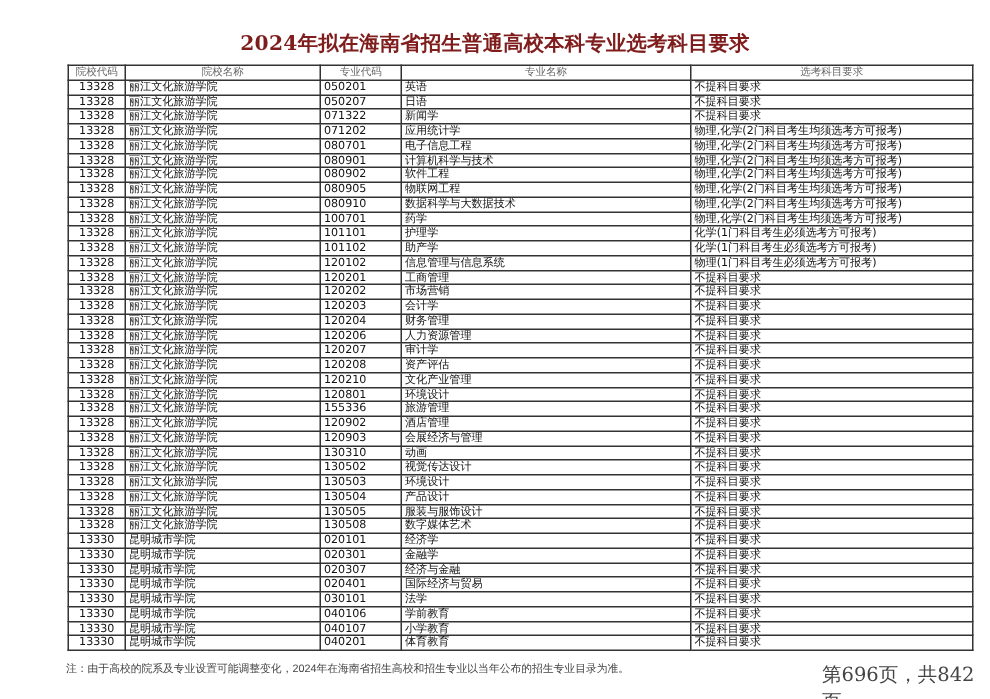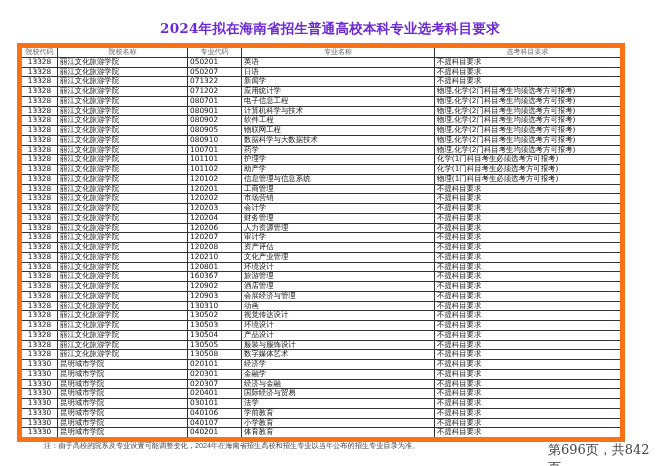--- a/index.html
+++ b/index.html
@@ -1,18 +1,18 @@
 <!DOCTYPE html>
 <html><head>
 <meta charset="utf-8">
 <style>
   html, body { margin: 0; padding: 0; background: #ffffff; }
   body { width: 660px; height: 466px; position: relative; overflow: hidden; font-family: "DejaVu Sans", sans-serif; color: #111; }
-  .title { position: absolute; left: 0; top: 20px; width: 660px; text-align: center; font-family: "DejaVu Serif", serif; font-weight: bold; font-size: 13.5px; letter-spacing: 0.2px; color: #6d28d9; }
-  table { position: absolute; left: 17px; top: 43px; border-collapse: collapse; table-layout: fixed; width: 603px; border: 5px solid #f97316; }
+  .title { position: absolute; left: 0; top: 20px; width: 660px; text-align: center; font-family: "DejaVu Serif", serif; font-weight: bold; font-size: 13.5px; letter-spacing: 0.2px; color: #7f1d1d; }
+  table { position: absolute; left: 45px; top: 43px; border-collapse: collapse; table-layout: fixed; width: 603px; border: 1px solid #f97316; }
   td, th { border: 1px solid #333; padding: 0 2px; height: 8.75px; line-height: 8.75px; font-size: 7.4px; white-space: nowrap; overflow: hidden; font-weight: normal; }
   th { font-family: "DejaVu Serif", serif; color: #666; text-align: center; font-size: 7px; }
   td.c0 { text-align: center; margin-left: 48px; }
   td.c1, td.c2, td.c3, td.c4 { text-align: left; }
   .footer-note { position: absolute; left: 44px; top: 441px; font-family: Liberation Sans, sans-serif; font-size: 7.2px; color: #444; }
   .footer-page { position: absolute; left: 548px; top: 441px; font-family: "DejaVu Serif", serif; font-size: 13px; color: #444; }
 </style>
 </head>
 <body>
 
@@ -186,21 +186,21 @@
       <tr>
         <td class="c0">13328</td>
         <td class="c1">丽江文化旅游学院</td>
         <td class="c2">120801</td>
         <td class="c3">环境设计</td>
         <td class="c4">不提科目要求</td>
       </tr>
       <tr>
         <td class="c0">13328</td>
         <td class="c1">丽江文化旅游学院</td>
-        <td class="c2">160367</td>
+        <td class="c2">155336</td>
         <td class="c3">旅游管理</td>
         <td class="c4">不提科目要求</td>
       </tr>
       <tr>
         <td class="c0">13328</td>
         <td class="c1">丽江文化旅游学院</td>
         <td class="c2">120902</td>
         <td class="c3">酒店管理</td>
         <td class="c4">不提科目要求</td>
       </tr>

